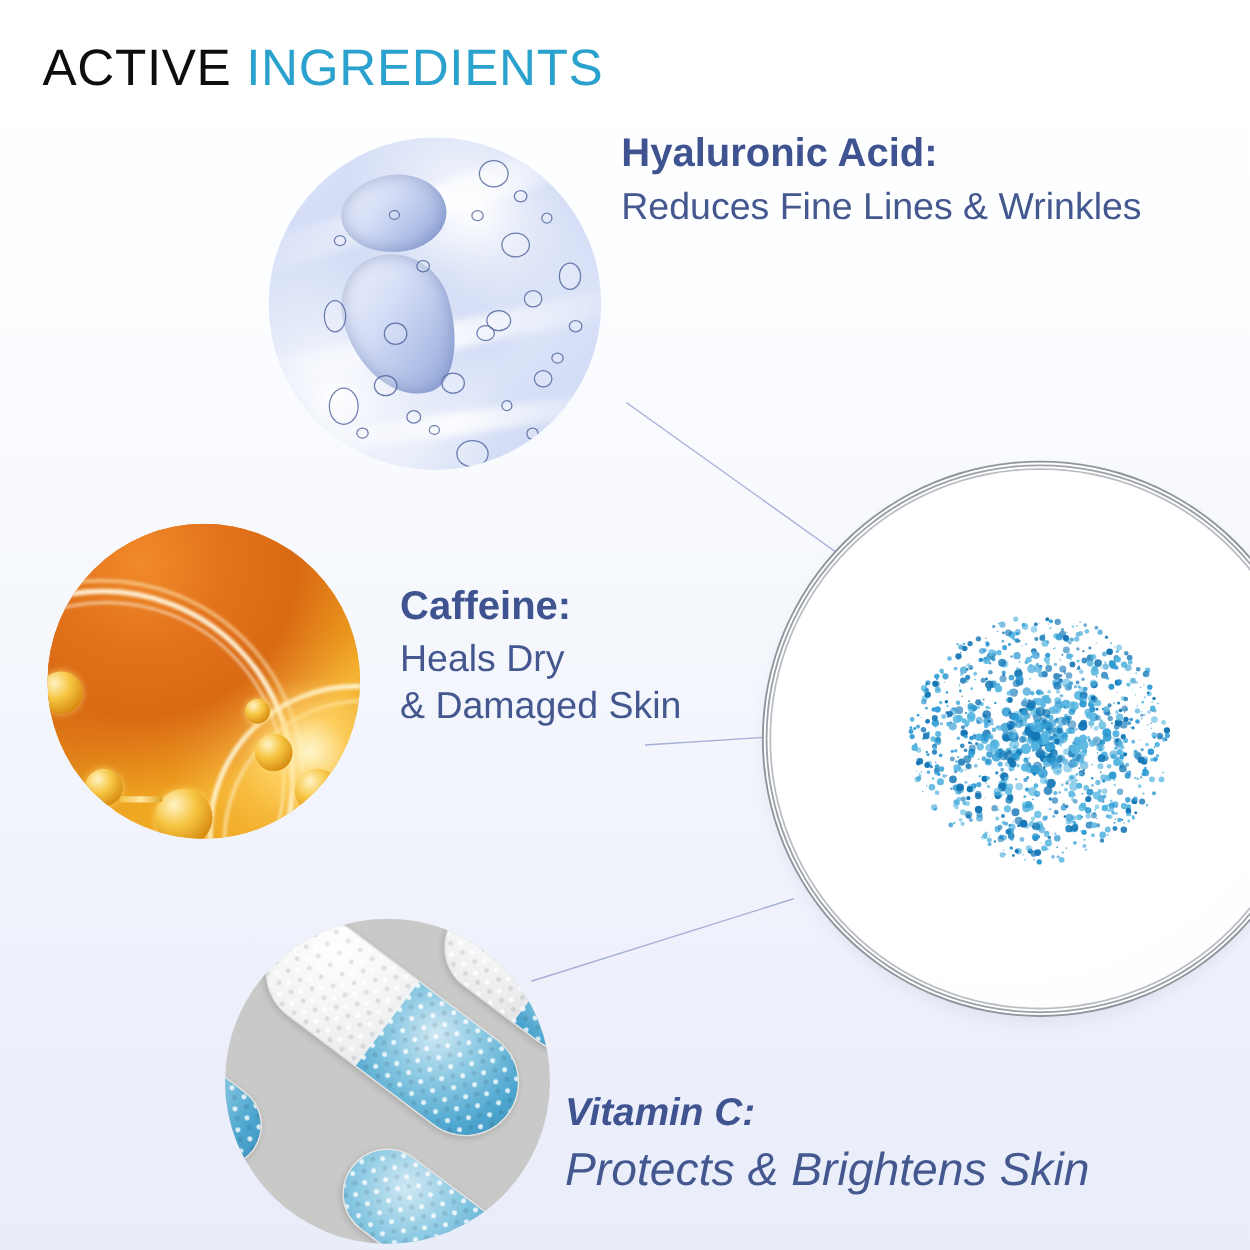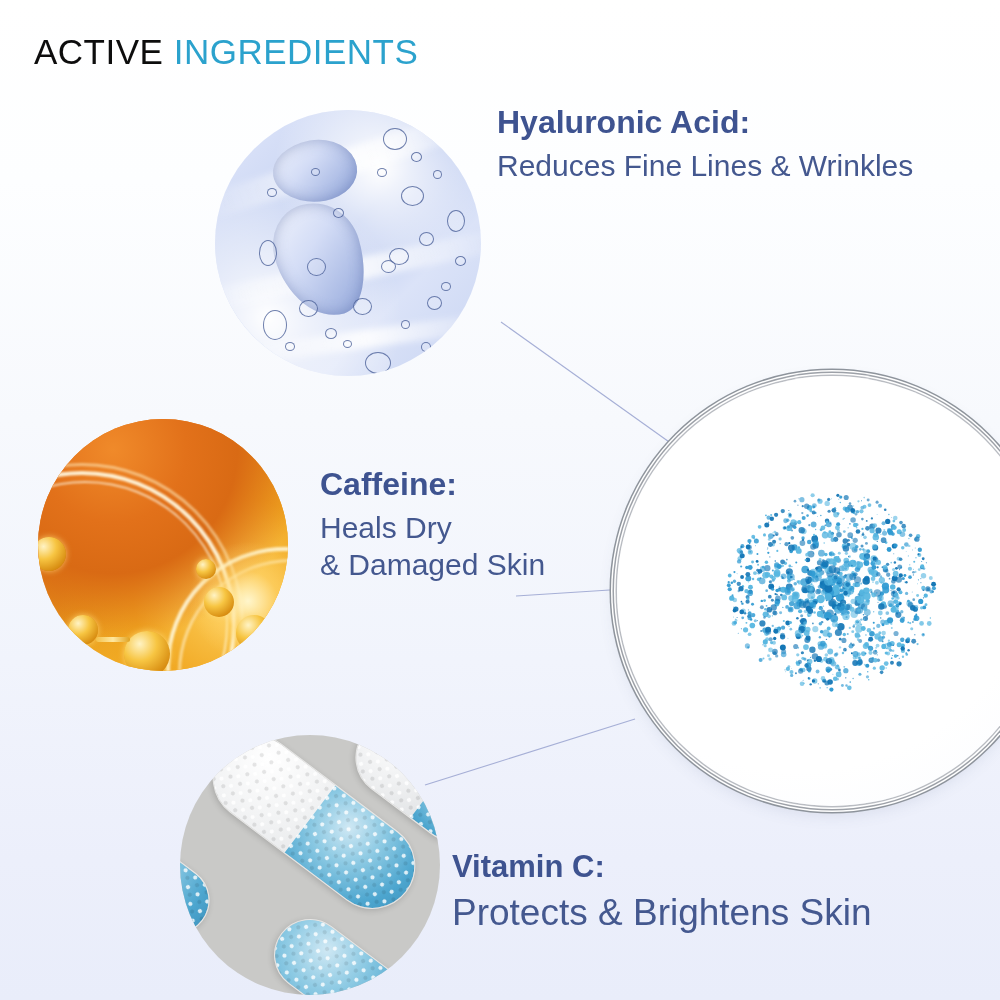--- a/index.html
+++ b/index.html
@@ -26,21 +26,21 @@
         #eceffb 86%,
         #e9edfa 100%);
     overflow: hidden;
   }
 
   
   .headline {
     position: absolute;
     left: 34px;
     top: 34px;
-    font-size: 35px;
+    font-size: 41px;
     letter-spacing: 0.5px;
     white-space: nowrap;
     line-height: 1;
   }
   .headline .word-active  { color: #0d0d0d; }
   .headline .word-ingr    { color: #2ba2cd; }
 
   
   .connector-layer {
     position: absolute;
@@ -170,21 +170,21 @@
     white-space: nowrap;
   }
   #ha-block   { left: 497px; top: 104px; }
   #ha-block .title { font-size: 32px; }
   #ha-block .desc  { font-size: 30px; margin-top: 5px; }
 
   #caf-block  { left: 320px; top: 466px; }
   #caf-block .title { font-size: 32px; }
   #caf-block .desc  { font-size: 30px; margin-top: 5px; }
 
-  #vitc-block { left: 452px; top: 849px; }
+  #vitc-block { left: 452px; top: 872px; font-style: italic; }
   #vitc-block .title { font-size: 31px; }
   #vitc-block .desc  { font-size: 37px; margin-top: 4px; }
 </style>
 </head>
 <body>
 
 <div id="poster">
 
   <div class="headline">
     <span class="word-active">ACTIVE</span>

